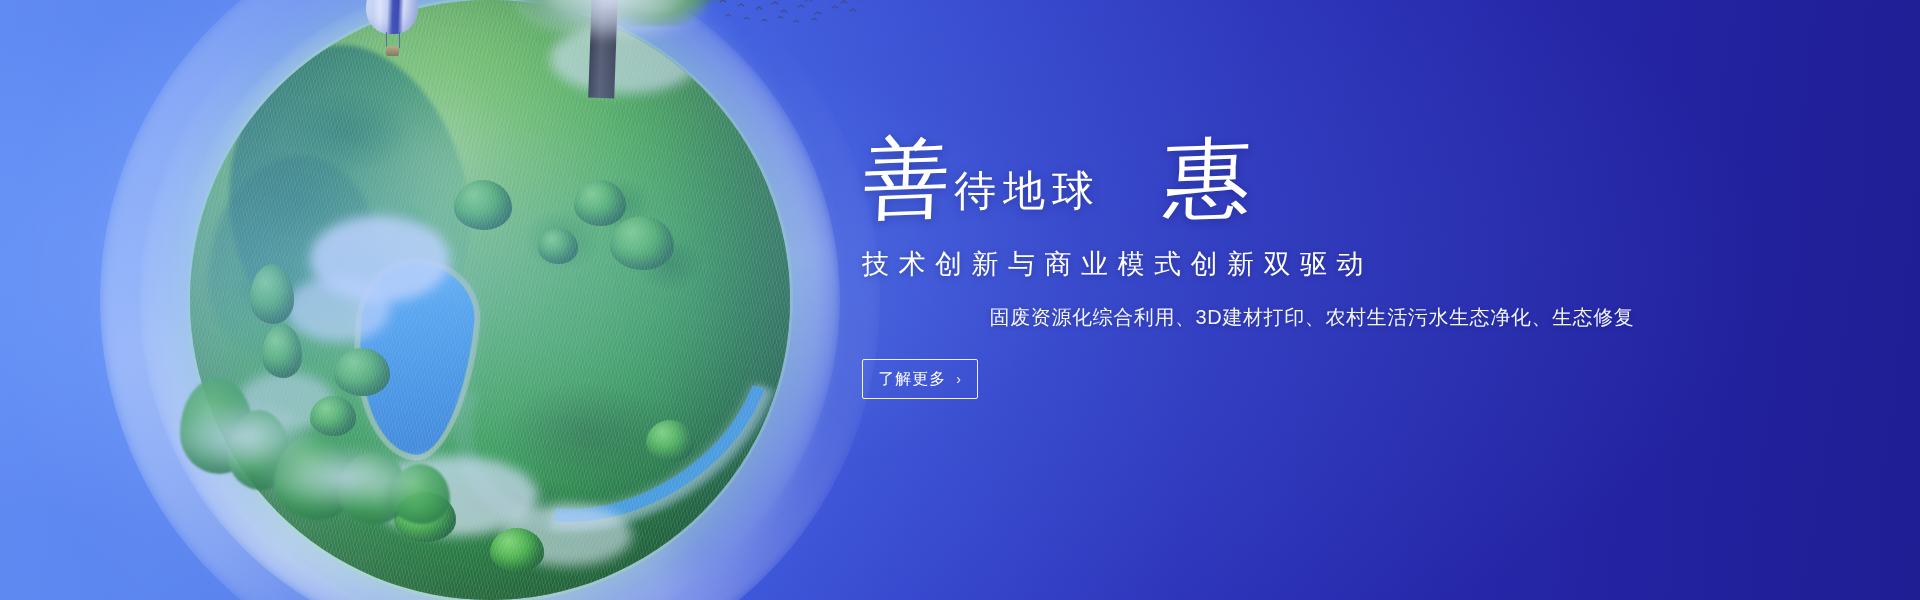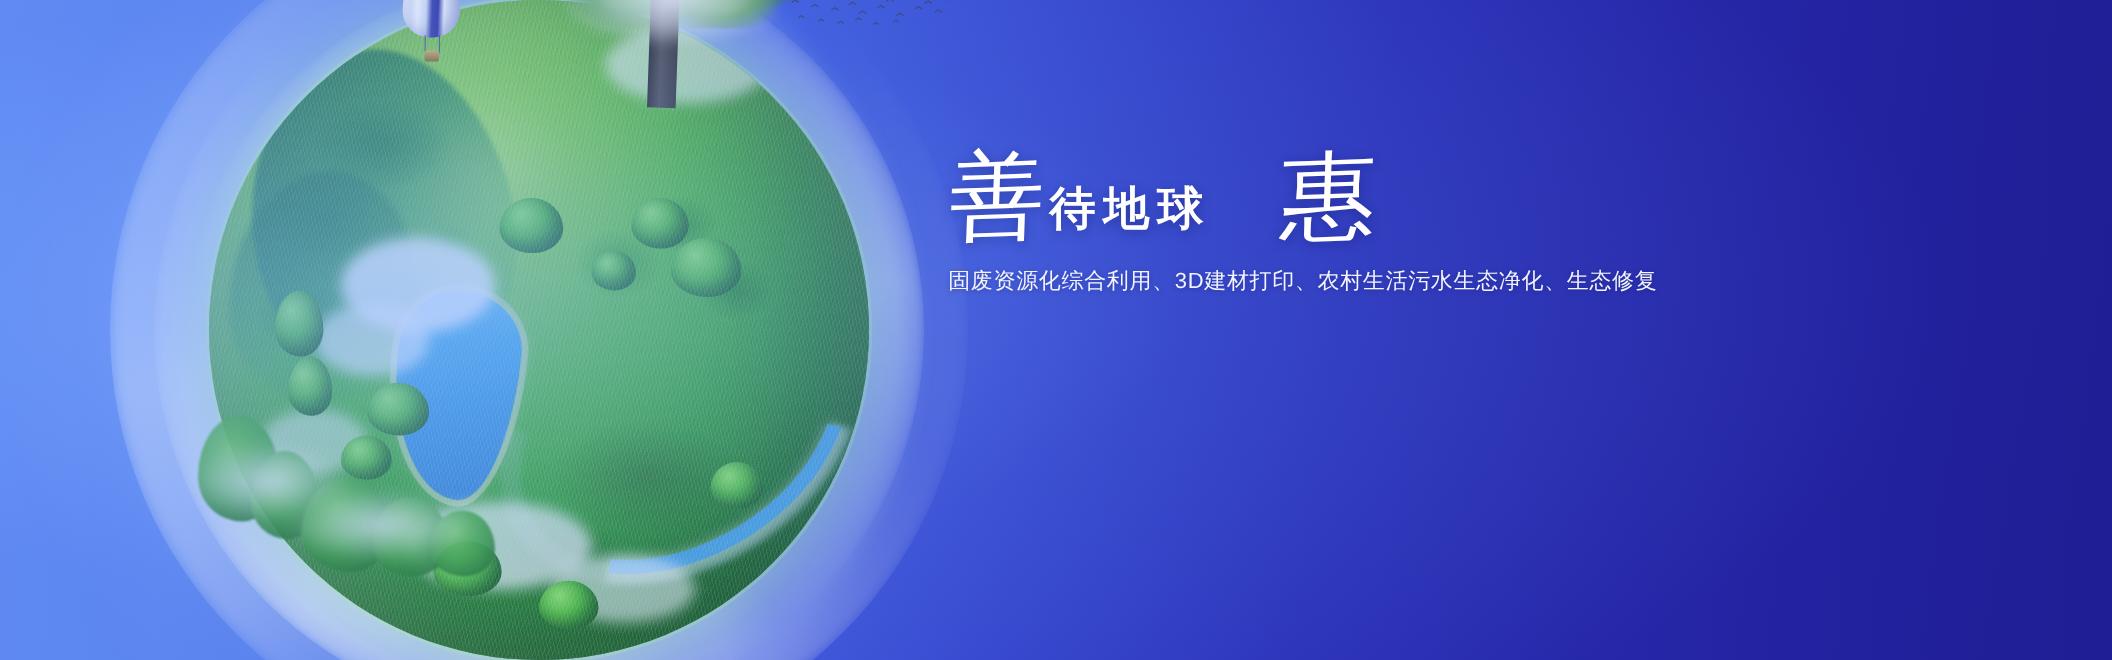--- a/index.html
+++ b/index.html
@@ -324,40 +324,40 @@
     transform:skewX(-4deg) rotate(-2deg);
     transform-origin:bottom left;
     margin-right:6px;
   }
   .hl-small{
     font-family:"Liberation Serif","DejaVu Serif",serif;
     font-size:42px;
     line-height:1;
     letter-spacing:7px;
     padding-bottom:8px;
-    font-weight:bold;
   }
   .hl-gap{ display:inline-block; width:62px; }
 
   .subtitle{
     margin-top:26px;
     font-size:27px;
     letter-spacing:9.5px;
     font-weight:400;
     color:#fff;
     white-space:nowrap;
     text-shadow:0 1px 6px rgba(10,14,80,.30);
   }
   .desc{
     margin-top:22px;
     font-size:20px;
     letter-spacing:.6px;
     color:#f2f4ff;
     white-space:nowrap;
     text-shadow:0 1px 5px rgba(10,14,80,.30);
+    text-align:center;
   }
   .cta{
     display:inline-flex; align-items:center; justify-content:center;
     gap:10px;
     margin-top:28px;
     width:116px; height:40px;
     border:1px solid rgba(255,255,255,.92);
     border-radius:2px;
     background:transparent;
     color:#fff;
@@ -463,18 +463,23 @@
 
   <div class="content">
 
     <div class="headline">
       <span class="hl-big">善</span>
       <span class="hl-small">待地球</span>
       <span class="hl-gap"></span>
       <span class="hl-big">惠</span>
     </div>
 
+    <div class="subtitle">技术创新与商业模式创新双驱动</div>
 
     <div class="desc">固废资源化综合利用、3D建材打印、农村生活污水生态净化、生态修复</div>
 
+    <a href="#" class="cta">
+      <span>了解更多</span>
+      <span class="chev">›</span>
+    </a>
 
   </div>
 </div>
 
 </body></html>

